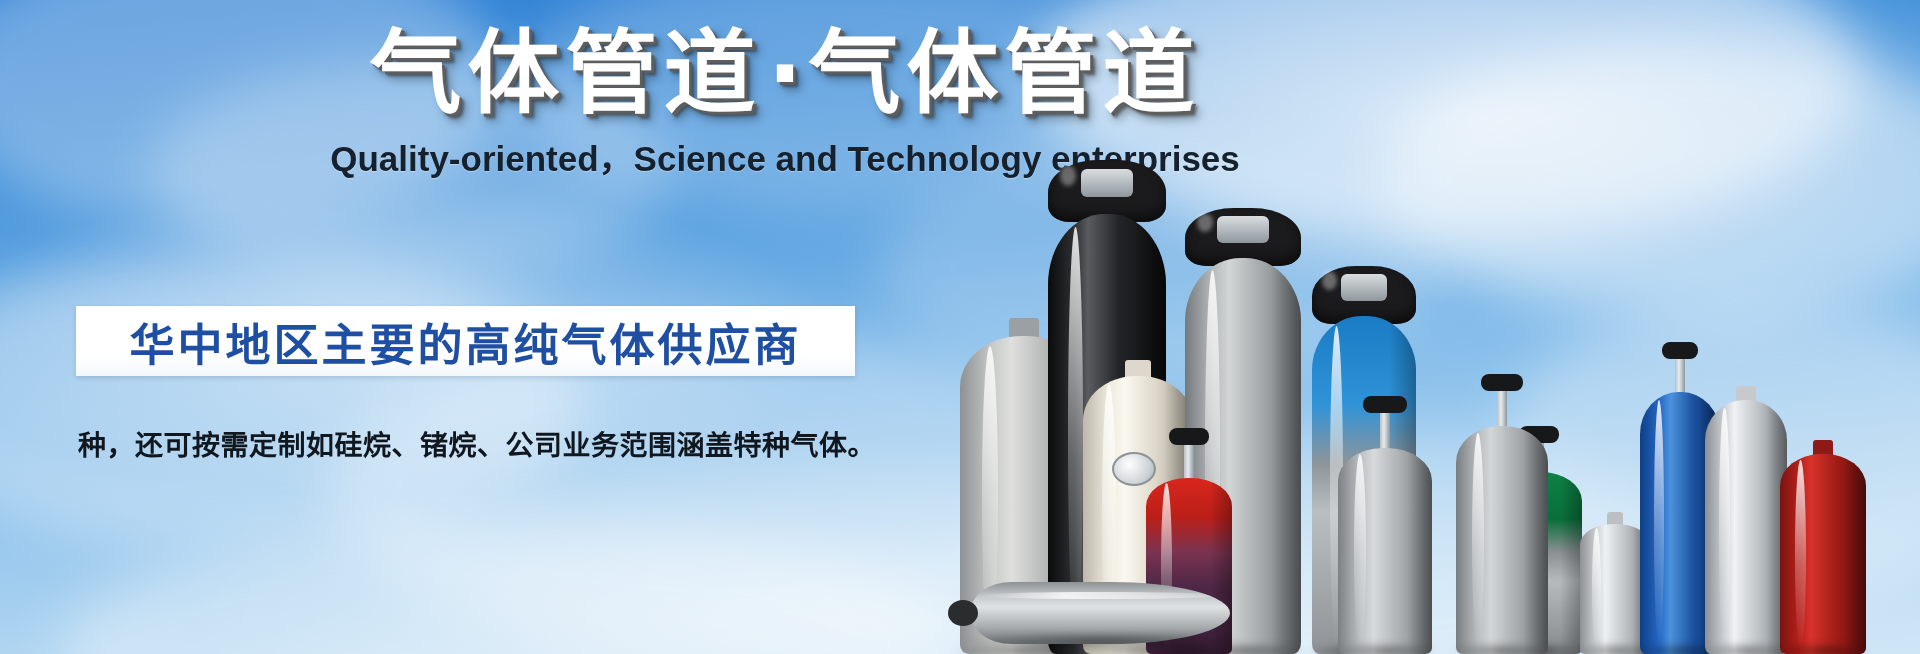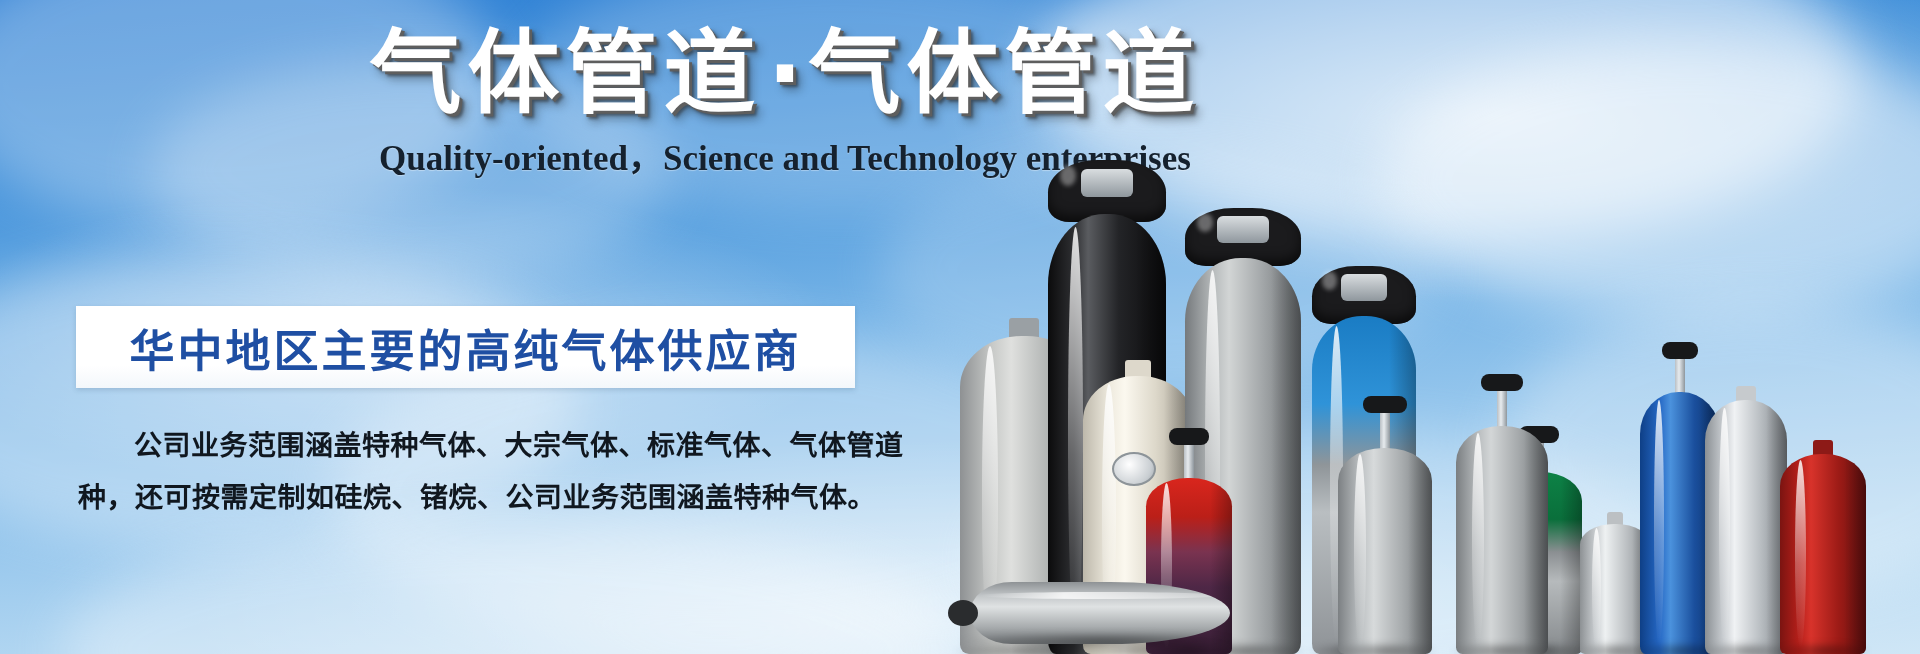--- a/index.html
+++ b/index.html
@@ -52,34 +52,34 @@
        5px 5px 3px rgba(40,40,40,.55),
        7px 8px 10px rgba(20,20,20,.35);
   }
   .headline .dot{letter-spacing:0;padding:0 6px;}
 
   .subheadline{
     position:absolute;
     left:325px; top:138px;
     width:920px;
     text-align:center;
-    font-family:Liberation Serif, serif;
+    font-family:Liberation Sans, sans-serif;
     font-weight:700;
     font-size:35px;
     line-height:1.2;
     color:#15212e;
     white-space:nowrap;
     text-shadow:0 1px 1px rgba(255,255,255,.35);
   }
 
   
   .tagline-box{
     position:absolute;
     left:76px; top:306px;
-    width:779px; height:82px;
+    width:779px; height:70px;
     background:linear-gradient(180deg,#ffffff 0%,#ffffff 72%,#f3f7fb 100%);
     box-shadow:0 2px 5px rgba(20,50,80,.16);
     display:flex;
     align-items:center;
     justify-content:center;
   }
   .tagline{
     font-family:"DejaVu Sans", sans-serif;
     font-weight:700;
     font-size:45px;
@@ -202,21 +202,20 @@
     <span>气体管道</span><span class="dot">·</span><span>气体管道</span>
   </div>
 
   <div class="subheadline">Quality-oriented，Science and Technology enterprises</div>
 
   <div class="tagline-box">
     <span class="tagline">华中地区主要的高纯气体供应商</span>
   </div>
 
   <div class="body-copy">
-    <p class="indent">公司业务范围涵盖特种气体、大宗气体、标准气体、气体管道</p>
     <p>种，还可按需定制如硅烷、锗烷、公司业务范围涵盖特种气体。</p>
   </div>
 
   <div class="cylinders">
 
     <div class="cyl" style="left:20px; width:128px; height:330px;">
       <div class="neck" style="bottom:314px;height:22px;"></div>
       <div class="body" style="height:318px;background:linear-gradient(90deg,#8e9193 0%,#c9cbc9 26%,#dfe0de 40%,#b3b6b5 68%,#76797b 100%);"></div>
       <div class="shadow-floor"></div>
     </div>

